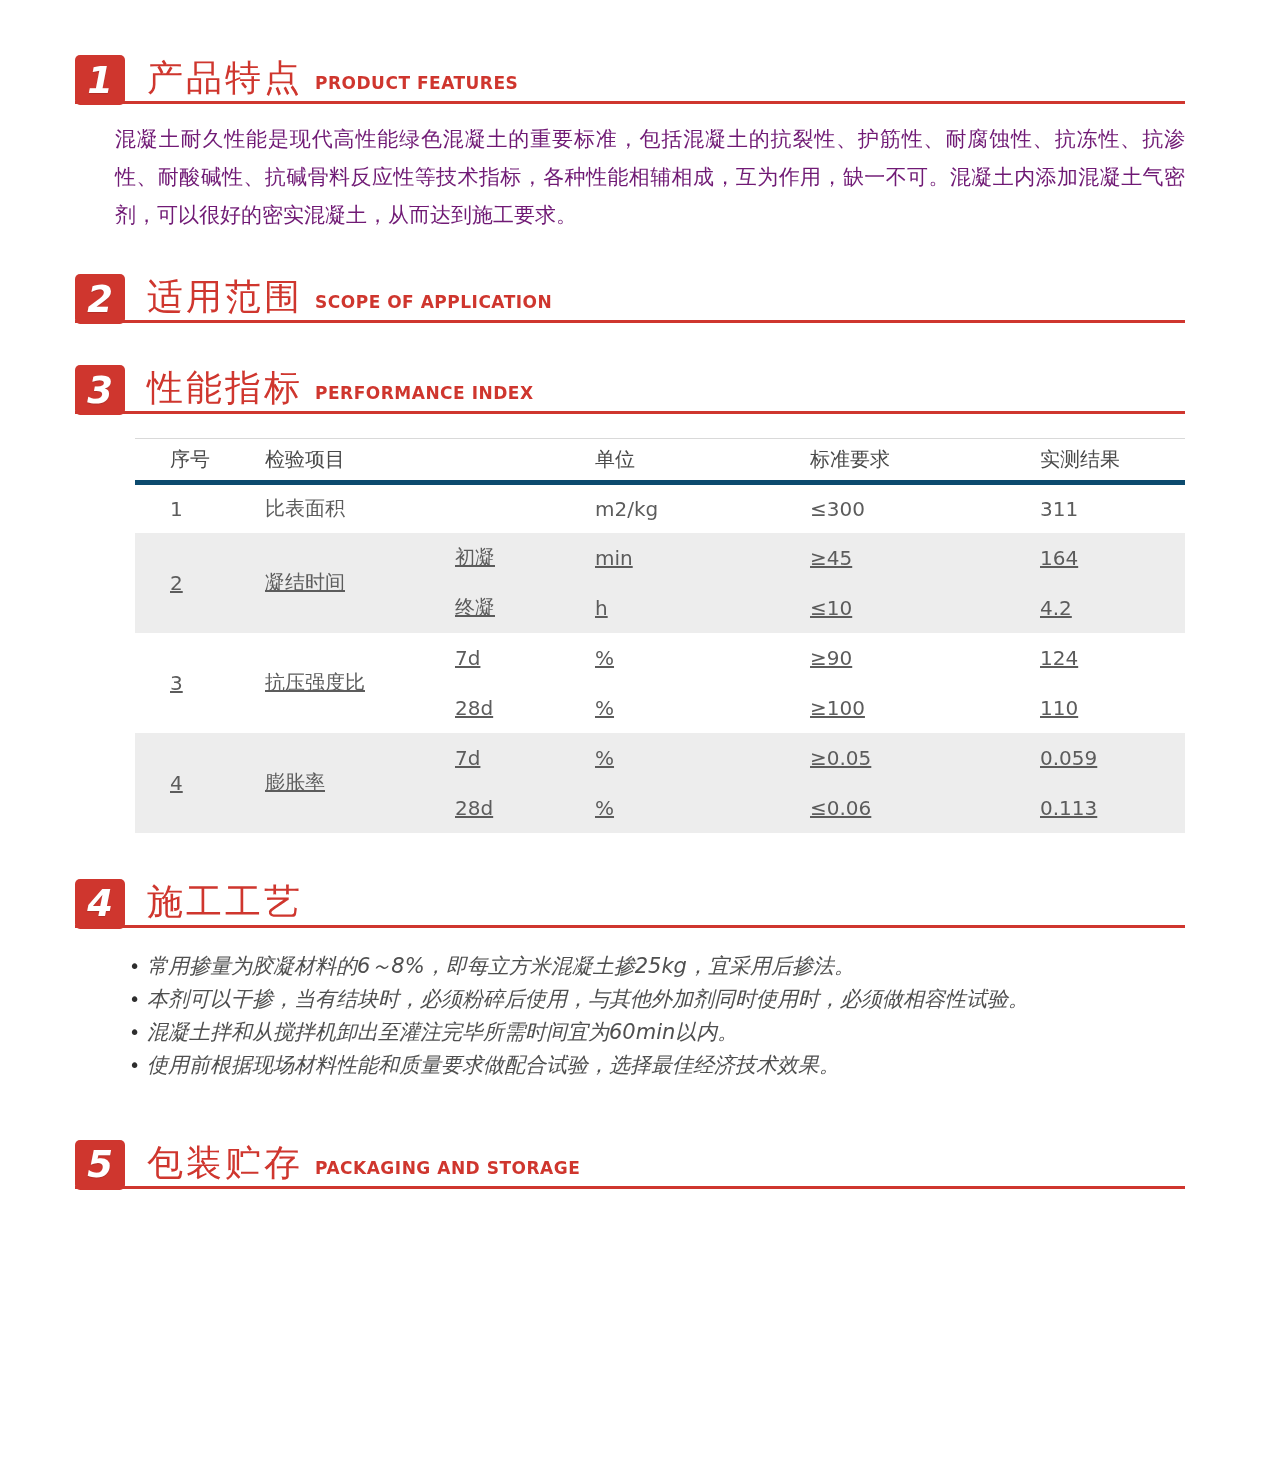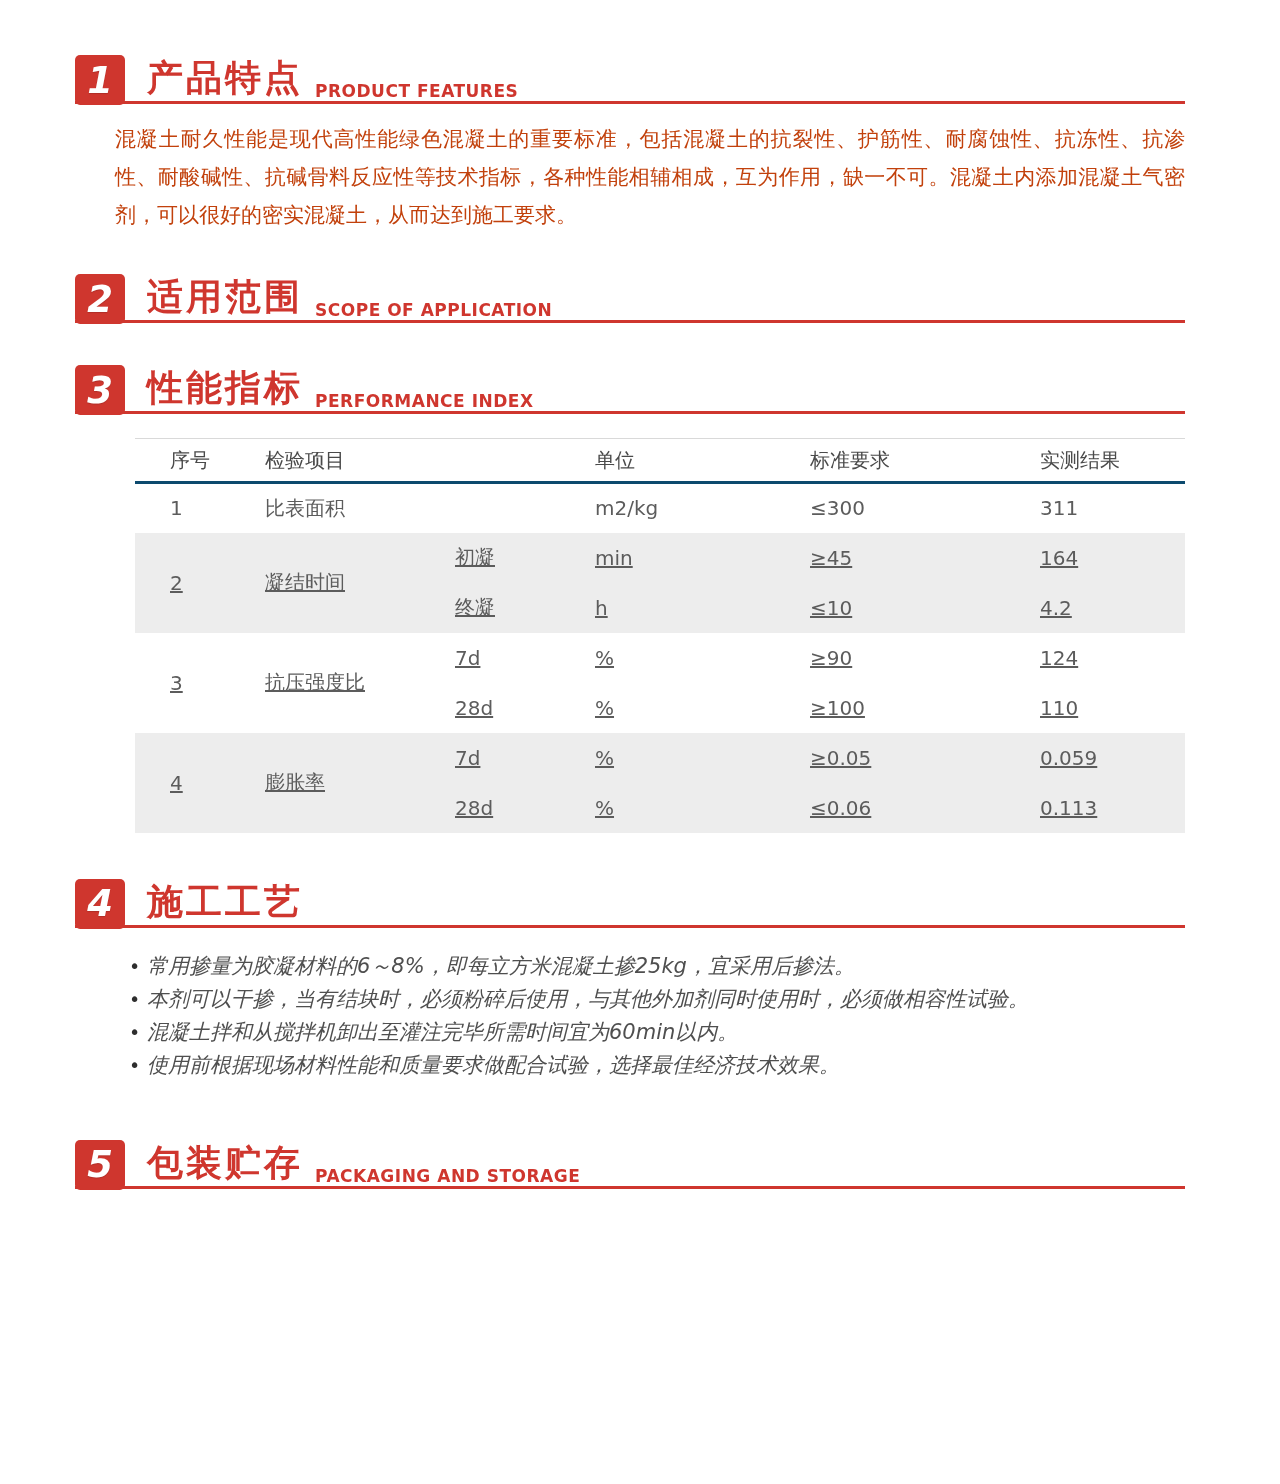--- a/index.html
+++ b/index.html
@@ -24,52 +24,52 @@
     background:#cf362e;
     border-radius:5px;
     color:#fff;
     font-size:37px; font-weight:bold; font-style:italic;
     display:flex; align-items:center; justify-content:center;
     margin-bottom:-4px;
     flex:0 0 50px;
     text-shadow:0 1px 1px rgba(0,0,0,.15);
   }
   .title-cn {
-    color:#cf362e; font-size:36px; font-weight:bold;
+    color:#cf362e; font-size:36px; font-weight:normal;
     margin-left:22px; line-height:1.05; letter-spacing:3px;
     padding-bottom:4px;
   }
   .title-en {
     color:#cf362e; font-size:17px; font-weight:bold;
-    margin-left:12px; letter-spacing:0.5px;
+    margin-left:12px; padding-bottom:8px; letter-spacing:0.5px;
   }
 
   
   .para {
     margin:16px 0 0 40px;
     font-size:21px; line-height:38px;
     text-align:justify;
-    color:#c2410c;
+    color:#701a75;
   }
 
   
   .perf-table {
     margin:24px 0 0 60px;
     width:1050px;
     border-collapse:collapse;
     color:#555;
     border-top:1px solid #d9d9d9;
   }
   .perf-table th, .perf-table td {
     text-align:left; font-weight:normal;
     font-size:20px;
     vertical-align:middle;
     padding:0;
   }
-  .perf-table th { border-bottom:3px solid #0c4a6e; height:44px; color:#4a4a4a; }
+  .perf-table th { border-bottom:5px solid #0c4a6e; height:44px; color:#4a4a4a; }
   .col-no     { width:130px; padding-left:35px !important; }
   .col-item   { width:190px; }
   .col-sub    { width:140px; }
   .col-unit   { width:215px; }
   .col-std    { width:230px; }
   .col-res    { width:145px; }
   .r-single td { height:50px; }
   .r-sub td    { height:50px;text-decoration:underline; }
   .band        { background:#ededed; }
   .perf-table td { color:#5c5c5c; }

